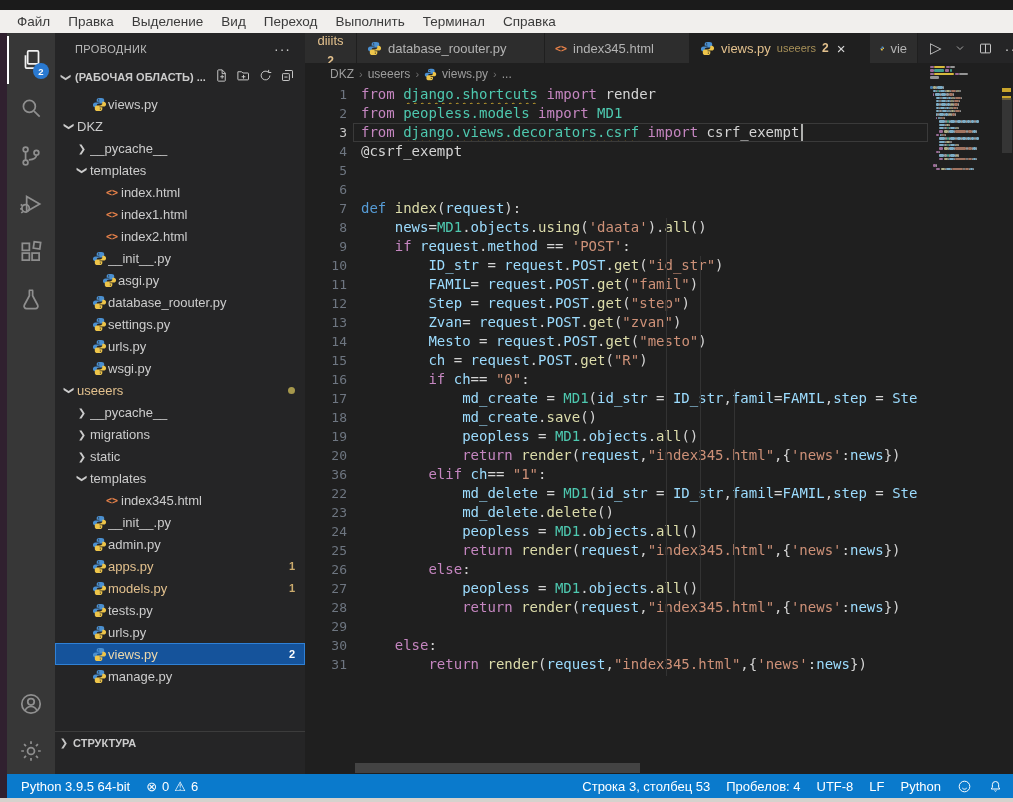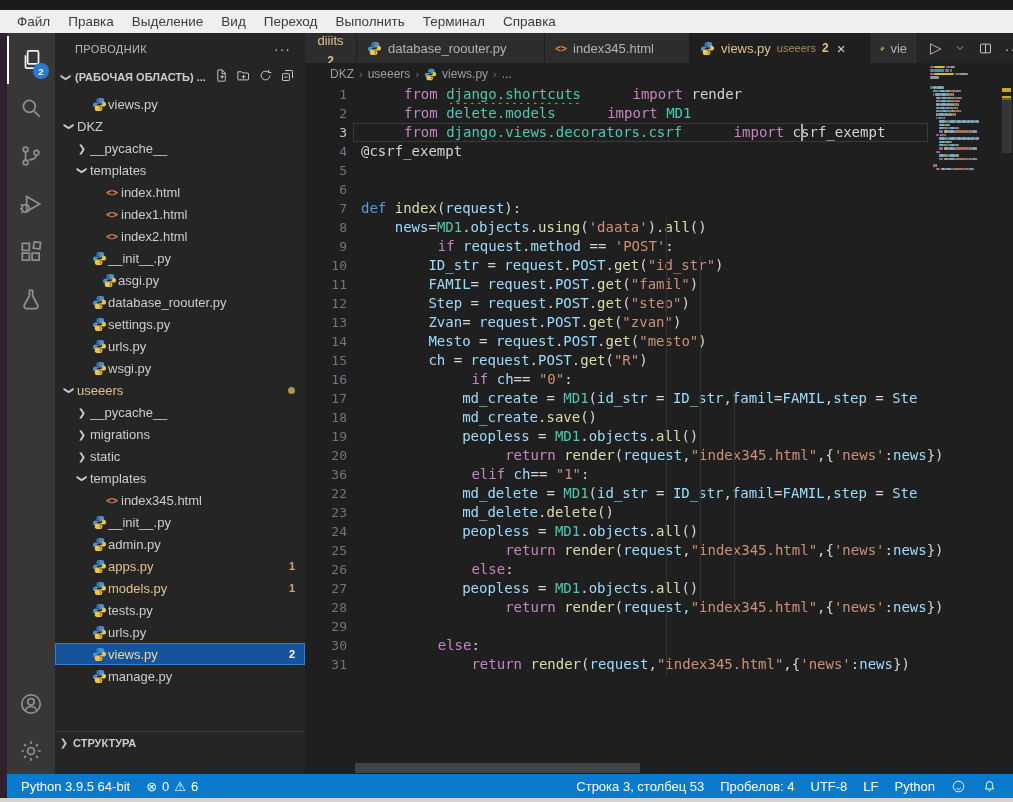--- a/index.html
+++ b/index.html
@@ -75,40 +75,40 @@
                 padding-left:25px; gap:5px; color:#9d9d9d; font-size:12px; }
   .bc-sep { color:#6f6f6f; font-size:11px; }
 
   #code { position:absolute; left:0; top:52px; width:708px; height:690px; overflow:hidden;
           font-family:"DejaVu Sans Mono", monospace; font-size:14px; }
   .cline { height:19px; line-height:19px; display:flex; white-space:pre; position:relative; }
   .cline .ln { width:56px; flex:0 0 56px; text-align:right; padding-right:14px; color:#6e7681; font-size:13px; }
   .cline.cur .ln { color:#c6c6c6; }
   .cline .ct { flex:1; overflow:hidden; }
   .cline.cur .hl { position:absolute; left:48px; top:0; height:19px; width:575px; border:1px solid #3a3a3a; pointer-events:none; }
-  .tk-k { color:#C586C0;margin-left:43px; } .tk-d { color:#569CD6; } .tk-t { color:#4EC9B0; }
+  .tk-k { color:#C586C0; } .tk-d { color:#569CD6; } .tk-t { color:#4EC9B0; }
   .tk-v { color:#9CDCFE; } .tk-f { color:#DCDCAA; } .tk-s { color:#CE9178; } .tk-p { color:#D4D4D4; }
   .tk-tw { color:#4EC9B0; text-decoration:underline wavy #c8a52c 1px; text-underline-offset:3px; }
   .cursor-bar { position:absolute; top:1px; width:2px; height:17px; background:#aeafad; }
   .indent-guide { position:absolute; width:1px; background:#333333; pointer-events:none; }
 
   #minimap { position:absolute; left:625px; top:33px; width:70px; background:#1f1f1f; }
   .mm-line { height:3.4px; display:flex; }
   .mm-seg { height:2.4px; border-radius:1px; }
   #overview-ruler { position:absolute; left:695px; top:30px; width:13px; height:712px; }
   .ov-mark { position:absolute; left:2px; width:9px; height:4px; background:#c8a52c; }
   #vscroll-thumb { position:absolute; left:697px; top:65px; width:10px; height:55px; background:#3f3f3f; opacity:.7; }
   #hscroll { position:absolute; left:50px; top:730px; width:285px; height:10px; background:#434343; }
 
   
   #statusbar { position:absolute; left:7px; top:774px; width:1006px; height:24px; background:#0a7acc;
                color:#ffffff; display:flex; align-items:center; font-size:13px; }
   .sb-item { padding:0 8px; display:flex; align-items:center; gap:5px; height:24px; cursor:pointer; white-space:nowrap; }
   #sb-left { display:flex; align-items:center; padding-left:6px; }
-  #sb-right { margin-left:auto; display:flex; align-items:center; padding-right:8px; }
+  #sb-right { margin-left:auto; display:flex; align-items:center; padding-right:2px; }
   .sb-glyph { font-size:13px; }
   #bottom-strip { position:absolute; left:0; top:798px; width:1013px; height:4px; background:#d6d2cd; }
 </style>
 </head>
 <body>
 
 <div id="stage">
   <div id="top-strip"></div>
   <div id="menubar">
       <span class="menu-item">Файл</span>
@@ -487,21 +487,21 @@
         <svg width="13" height="13" viewBox="0 0 16 16">
           <path d="M8 1C5.9 1 5 1.9 5 3.2V5h3v.8H3.6C2.1 5.8 1 6.8 1 8.4 1 10 2.1 11 3.6 11H5V9.3C5 7.9 6.1 7 7.5 7h3.3C12 7 13 6.1 13 4.9V3.2C13 1.9 12.1 1 10 1H8zm-.9 1.4a.7.7 0 110 1.4.7.7 0 010-1.4z" fill="#4a8fd0"></path>
           <path d="M8 15c2.1 0 3-.9 3-2.2V11H8v-.8h4.4c1.5 0 2.6-1 2.6-2.6C15 6 13.9 5 12.4 5H11v1.7C11 8.1 9.9 9 8.5 9H5.2C4 9 3 9.9 3 11.1v1.7C3 14.1 3.9 15 6 15h2zm.9-1.4a.7.7 0 110-1.4.7.7 0 010 1.4z" fill="#eec54a"></path>
         </svg>
         <span>views.py</span>
         <span class="bc-sep">›</span>
         <span>...</span>
       </div>
     <div id="code">
         <div class="cline"><span class="ln">1</span><span class="ct"><span class="tk-k">from </span><span class="tk-tw">django.shortcuts</span><span class="tk-p"> </span><span class="tk-k">import</span><span class="tk-p"> render</span></span></div>
-        <div class="cline"><span class="ln">2</span><span class="ct"><span class="tk-k">from </span><span class="tk-t">delete.models</span><span class="tk-p"> </span><span class="tk-k">import</span><span class="tk-p"> </span><span class="tk-t">MD1</span></span></div>
+        <div class="cline"><span class="ln">2</span><span class="ct"><span class="tk-k">from </span><span class="tk-t">peopless.models</span><span class="tk-p"> </span><span class="tk-k">import</span><span class="tk-p"> </span><span class="tk-t">MD1</span></span></div>
         <div class="cline cur"><span class="ln">3</span><span class="hl"></span><span class="ct"><span class="tk-k">from </span><span class="tk-tw">django.views.decorators.csrf</span><span class="tk-p"> </span><span class="tk-k">import</span><span class="tk-p"> csrf_exempt</span></span><span class="cursor-bar" style="left: 496.36px;"></span></div>
         <div class="cline"><span class="ln">4</span><span class="ct"><span class="tk-p">@csrf_exempt</span></span></div>
         <div class="cline"><span class="ln">5</span><span class="ct"></span></div>
         <div class="cline"><span class="ln">6</span><span class="ct"></span></div>
         <div class="cline"><span class="ln">7</span><span class="ct"><span class="tk-d">def </span><span class="tk-f">index</span><span class="tk-p">(</span><span class="tk-v">request</span><span class="tk-p">):</span></span></div>
         <div class="cline"><span class="ln">8</span><span class="ct"><span class="tk-p">    </span><span class="tk-v">news</span><span class="tk-p">=</span><span class="tk-t">MD1</span><span class="tk-p">.</span><span class="tk-v">objects</span><span class="tk-p">.</span><span class="tk-f">using</span><span class="tk-p">(</span><span class="tk-s">'daata'</span><span class="tk-p">).</span><span class="tk-f">all</span><span class="tk-p">()</span></span></div>
         <div class="cline"><span class="ln">9</span><span class="ct"><span class="tk-p">    </span><span class="tk-k">if</span><span class="tk-p"> </span><span class="tk-v">request</span><span class="tk-p">.</span><span class="tk-v">method</span><span class="tk-p"> == </span><span class="tk-s">'POST'</span><span class="tk-p">:</span></span></div>
         <div class="cline"><span class="ln">10</span><span class="ct"><span class="tk-p">        </span><span class="tk-v">ID_str</span><span class="tk-p"> = </span><span class="tk-v">request</span><span class="tk-p">.</span><span class="tk-v">POST</span><span class="tk-p">.</span><span class="tk-f">get</span><span class="tk-p">(</span><span class="tk-s">"id_str"</span><span class="tk-p">)</span></span></div>
         <div class="cline"><span class="ln">11</span><span class="ct"><span class="tk-p">        </span><span class="tk-v">FAMIL</span><span class="tk-p">= </span><span class="tk-v">request</span><span class="tk-p">.</span><span class="tk-v">POST</span><span class="tk-p">.</span><span class="tk-f">get</span><span class="tk-p">(</span><span class="tk-s">"famil"</span><span class="tk-p">)</span></span></div>
         <div class="cline"><span class="ln">12</span><span class="ct"><span class="tk-p">        </span><span class="tk-v">Step</span><span class="tk-p"> = </span><span class="tk-v">request</span><span class="tk-p">.</span><span class="tk-v">POST</span><span class="tk-p">.</span><span class="tk-f">get</span><span class="tk-p">(</span><span class="tk-s">"step"</span><span class="tk-p">)</span></span></div>

